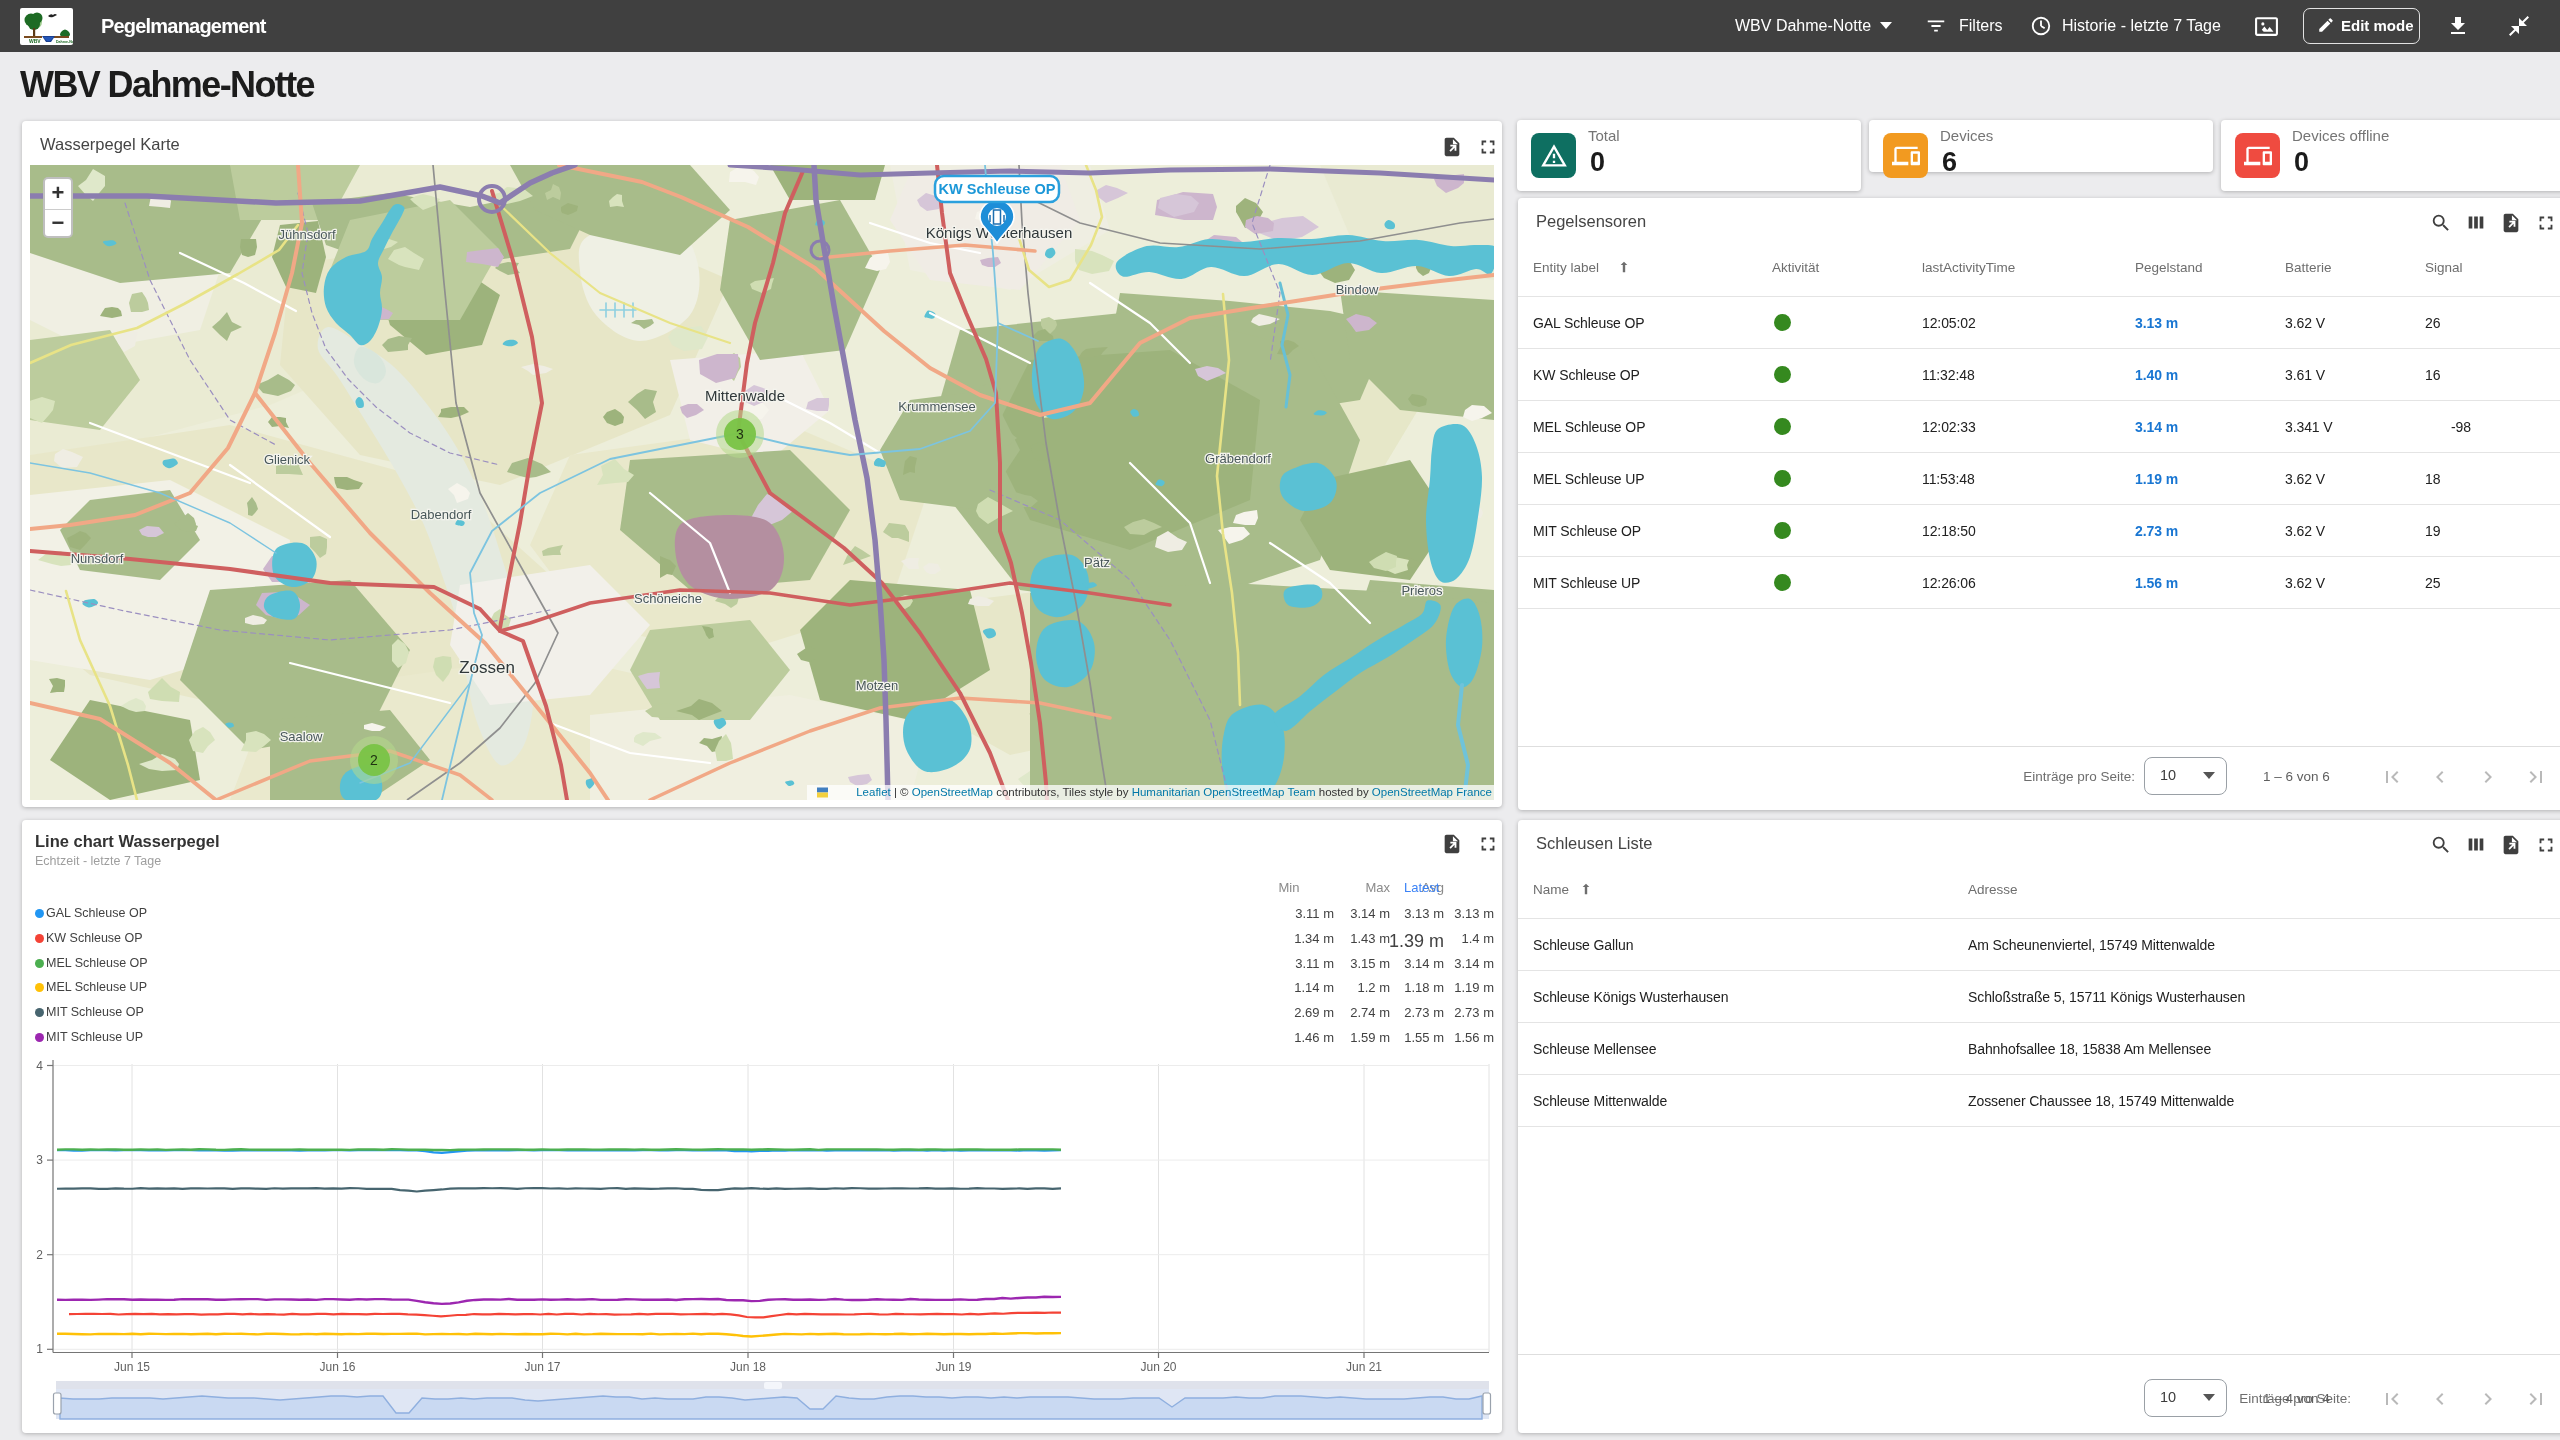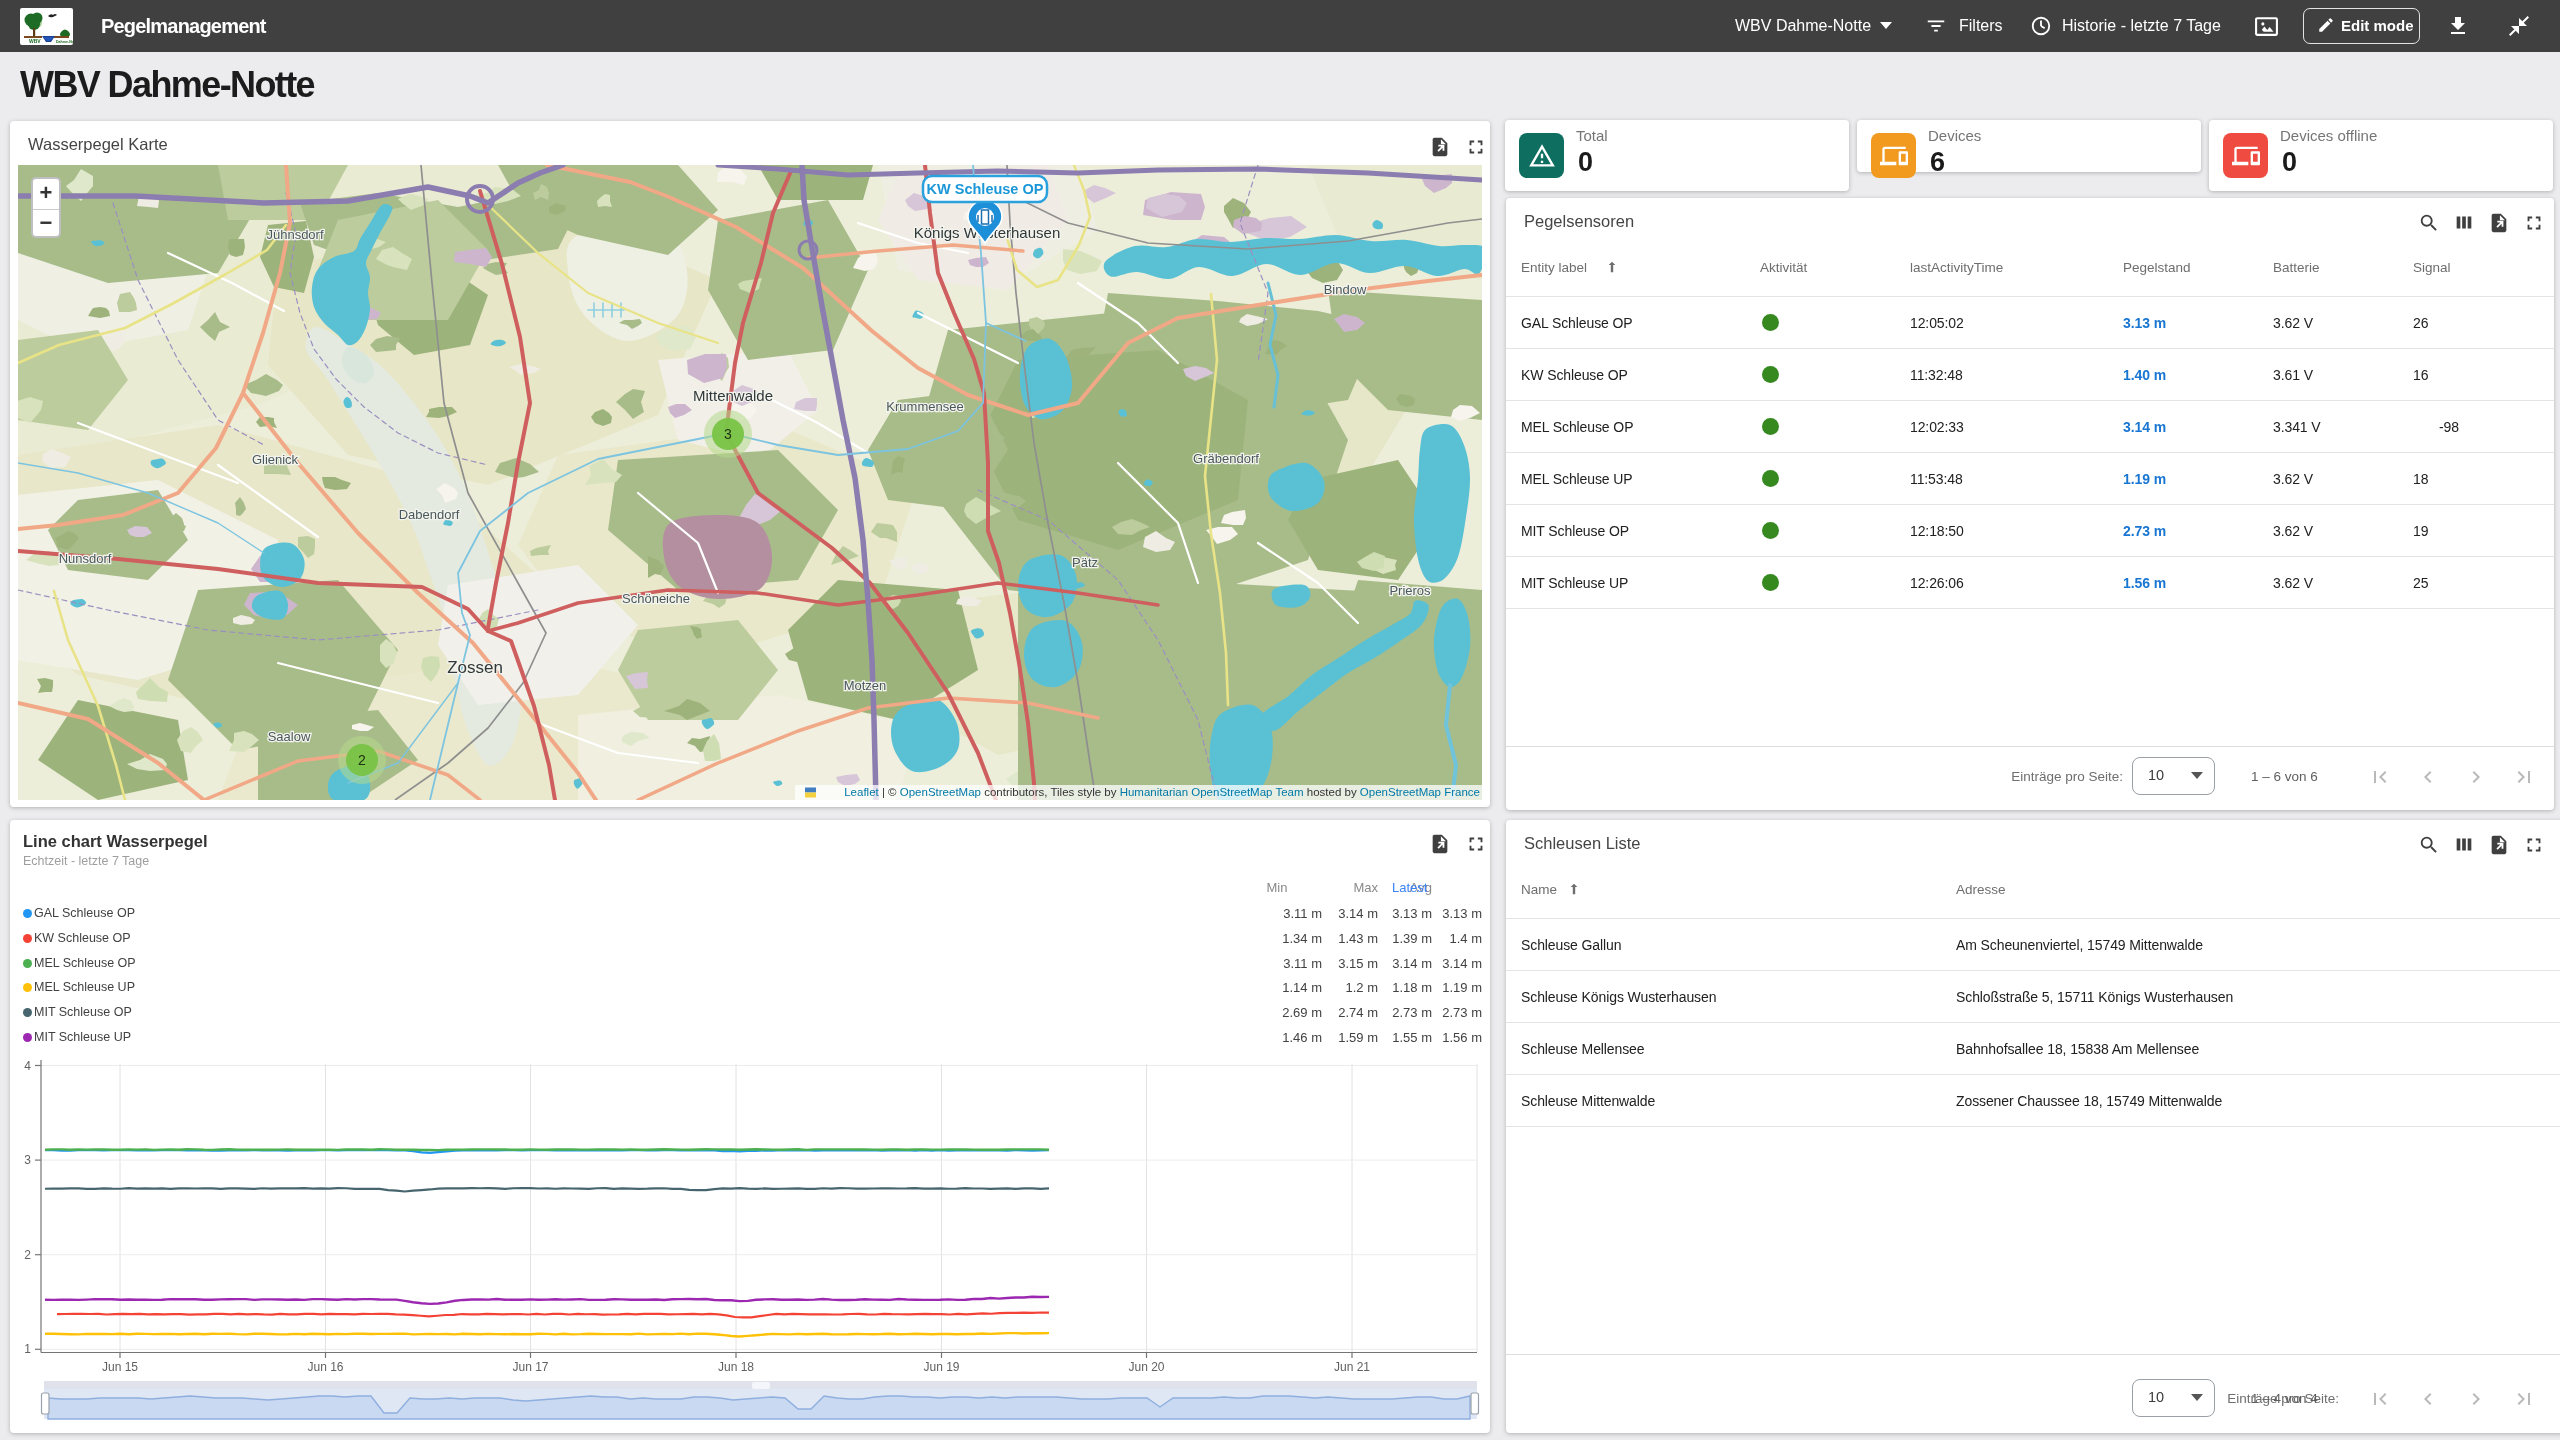--- a/index.html
+++ b/index.html
@@ -1,15 +1,15 @@
 <!DOCTYPE html>
 <html><head><meta charset="utf-8"><title>Pegelmanagement</title><style>
 * { margin:0; padding:0; box-sizing:border-box; }
 html,body { width:2560px; height:1440px; font-family:"Liberation Sans",sans-serif; background:#ececee; overflow:hidden; }
-.card { position:absolute; background:#fff; border-radius:4px; box-shadow:0 1px 4px rgba(0,0,0,.25); }
+.card { position:absolute; background:#fff; border-radius:4px; box-shadow:0 1px 4px rgba(0,0,0,.25);margin-left:12px; }
 .ct { position:absolute; left:18px; top:14px; font-size:16.5px; color:#454545; }
 .hdrrow { position:absolute; font-size:13.5px; color:#6e6e6e; }
 .cell { position:absolute; font-size:14px; letter-spacing:-0.1px; color:#212121; }
 .divider { position:absolute; left:0; right:0; height:1px; background:#e4e4e4; }
 </style></head><body>
 <div style="position:absolute;left:0;top:0;width:2560px;height:52px;background:#404040">
   <div style="position:absolute;left:20px;top:8px;width:53px;height:37px;background:#fff;border-radius:2px">
     <svg width="53" height="37" viewBox="0 0 53 37">
       <circle cx="15" cy="14" r="7" fill="#9fcc8f"></circle>
       <path d="M4 28 h18 v2 h-18z M31 28 h18 v2 h-18z" fill="#7a4a1e"></path>
@@ -505,21 +505,21 @@
 <div style="position:absolute;left:13px;top:89px;width:9px;height:9px;border-radius:50%;background:#2196f3"></div>
 <div style="position:absolute;left:24px;top:86px;font-size:12.5px;color:#424242">GAL Schleuse OP</div>
 <div style="position:absolute;left:1222px;top:86px;width:90px;text-align:right;font-size:13px;color:#424242">3.11 m</div>
 <div style="position:absolute;left:1278px;top:86px;width:90px;text-align:right;font-size:13px;color:#424242">3.14 m</div>
 <div style="position:absolute;left:1332px;top:86px;width:90px;text-align:right;font-size:13px;color:#424242">3.13 m</div>
 <div style="position:absolute;left:1382px;top:86px;width:90px;text-align:right;font-size:13px;color:#424242">3.13 m</div>
 <div style="position:absolute;left:13px;top:114px;width:9px;height:9px;border-radius:50%;background:#f44336"></div>
 <div style="position:absolute;left:24px;top:111px;font-size:12.5px;color:#424242">KW Schleuse OP</div>
 <div style="position:absolute;left:1222px;top:111px;width:90px;text-align:right;font-size:13px;color:#424242">1.34 m</div>
 <div style="position:absolute;left:1278px;top:111px;width:90px;text-align:right;font-size:13px;color:#424242">1.43 m</div>
-<div style="position:absolute;left:1332px;top:111px;width:90px;text-align:right;font-size:13px;color:#424242">1.39 m</div>
+<div style="position:absolute;left:1332px;top:111px;width:90px;text-align:right;font-size:18px;color:#424242">1.39 m</div>
 <div style="position:absolute;left:1382px;top:111px;width:90px;text-align:right;font-size:13px;color:#424242">1.4 m</div>
 <div style="position:absolute;left:13px;top:139px;width:9px;height:9px;border-radius:50%;background:#4caf50"></div>
 <div style="position:absolute;left:24px;top:136px;font-size:12.5px;color:#424242">MEL Schleuse OP</div>
 <div style="position:absolute;left:1222px;top:136px;width:90px;text-align:right;font-size:13px;color:#424242">3.11 m</div>
 <div style="position:absolute;left:1278px;top:136px;width:90px;text-align:right;font-size:13px;color:#424242">3.15 m</div>
 <div style="position:absolute;left:1332px;top:136px;width:90px;text-align:right;font-size:13px;color:#424242">3.14 m</div>
 <div style="position:absolute;left:1382px;top:136px;width:90px;text-align:right;font-size:13px;color:#424242">3.14 m</div>
 <div style="position:absolute;left:13px;top:163px;width:9px;height:9px;border-radius:50%;background:#ffc107"></div>
 <div style="position:absolute;left:24px;top:160px;font-size:12.5px;color:#424242">MEL Schleuse UP</div>
 <div style="position:absolute;left:1222px;top:160px;width:90px;text-align:right;font-size:13px;color:#424242">1.14 m</div>

